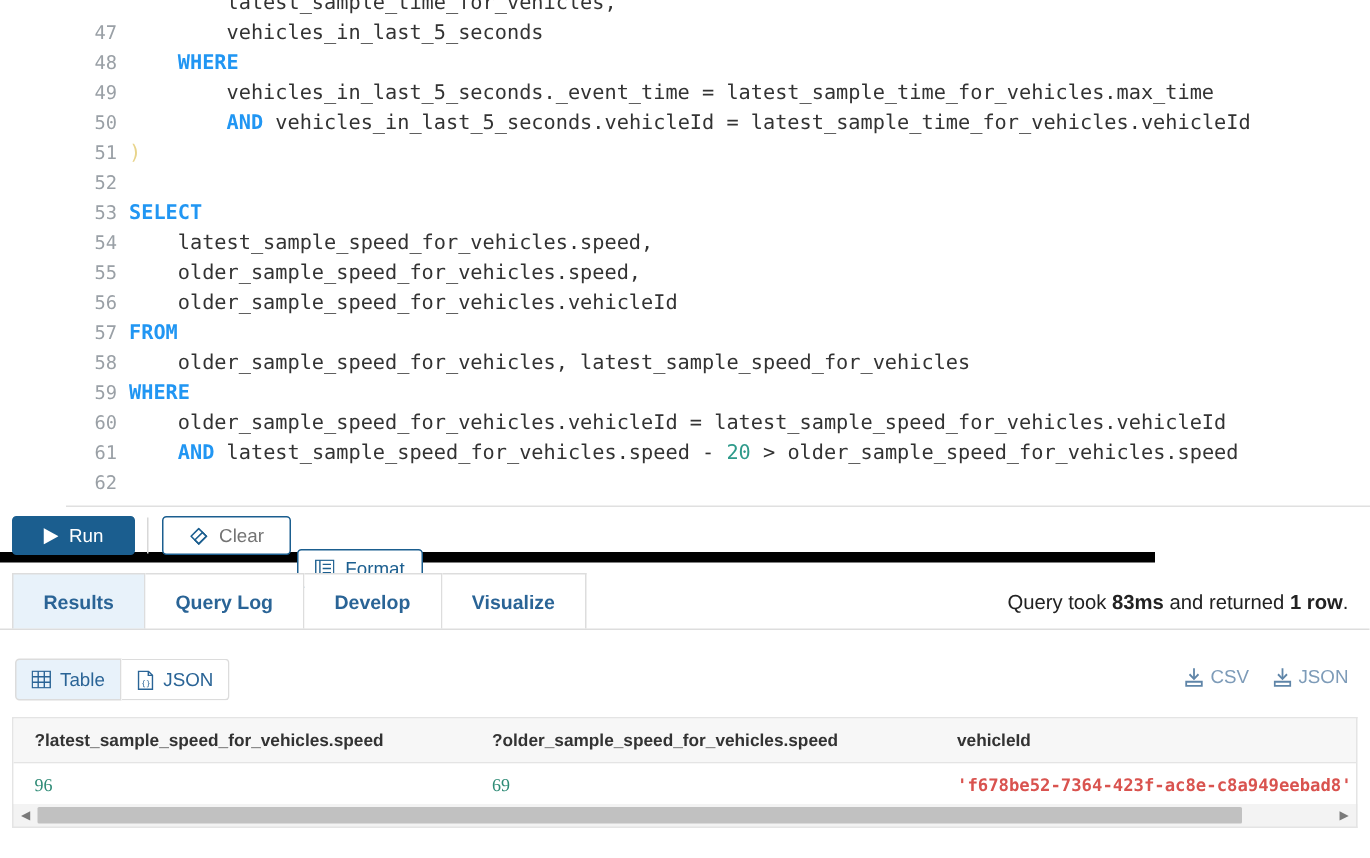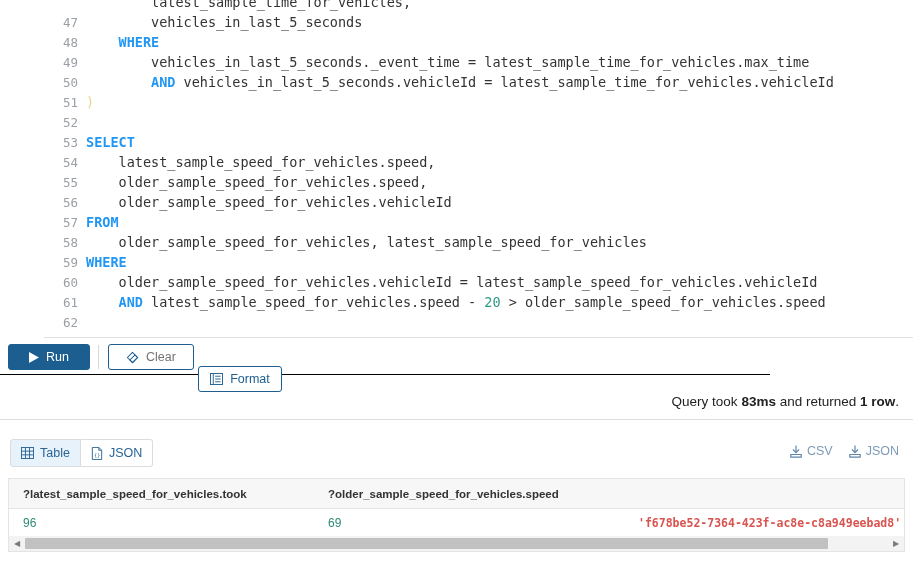--- a/index.html
+++ b/index.html
@@ -110,21 +110,21 @@
   }
 
   
   .toolbar {
     position: absolute;
     left: 0;
     top: 339px;
     width: 770px;
     height: 36px;
     background: #ffffff;
-    border-bottom: 1px solid #000000;
+    border-bottom: 7px solid #000000;
     box-sizing: border-box;
   }
   .btn {
     position: absolute;
     top: 5px;
     height: 26px;
     box-sizing: border-box;
     display: flex;
     align-items: center;
     justify-content: center;
@@ -305,21 +305,21 @@
   .rt-head .rt-cell {
     font-weight: bold;
     color: #333333;
     font-family: "Liberation Sans", sans-serif;
   }
   .c1 { width: 305px; }
   .c2 { width: 310px; }
   .c3 { width: 280px; font-weight: bold; }
   .val-num {
     color: #2e8b76;
-    font-family: Liberation Sans, sans-serif;
+    font-family: Liberation Serif, serif;
     font-size: 12px;
   }
   .val-str {
     color: #d9534f;
     font-family: "DejaVu Sans Mono", "Liberation Mono", monospace;
     font-size: 11.5px;
   }
 
   
   .h-scrollbar {
@@ -406,20 +406,34 @@
         <line x1="5.5" y1="3.5" x2="11.5" y2="3.5" stroke="#1b5e8f" stroke-width="1"></line>
         <line x1="5.5" y1="6.5" x2="11.5" y2="6.5" stroke="#1b5e8f" stroke-width="1"></line>
         <line x1="5.5" y1="9.5" x2="11.5" y2="9.5" stroke="#1b5e8f" stroke-width="1"></line>
       </svg>
     </span>
     <span>Format</span>
   </div>
 </div>
 
 <div class="tabs-row">
+  <div class="tabs" id="tabs-container">
+      <div class="tab active">
+        <span>Results</span>
+      </div>
+      <div class="tab">
+        <span>Query Log</span>
+      </div>
+      <div class="tab">
+        <span>Develop</span>
+      </div>
+      <div class="tab">
+        <span>Visualize</span>
+      </div>
+    </div>
   <div class="query-status">
     <span>Query took </span><b>83ms</b><span> and returned </span><b>1 row</b><span>.</span>
   </div>
 </div>
 <div class="tabs-underline"></div>
 
 <div class="view-row">
   <div class="viewgroup">
     <div class="vbtn active">
       <span class="ico">
@@ -464,22 +478,23 @@
           <path d="M0.8 9.5 L11.2 9.5 L11.2 12.2 L0.8 12.2 Z" fill="none" stroke="#5f85a8" stroke-width="1.2"></path>
         </svg>
       </span>
       <span>JSON</span>
     </div>
   </div>
 </div>
 
 <div class="results-table">
   <div class="rt-head">
-    <div class="rt-cell c1">?latest_sample_speed_for_vehicles.took</div>
+    <div class="rt-cell c1">?latest_sample_speed_for_vehicles.speed</div>
     <div class="rt-cell c2">?older_sample_speed_for_vehicles.speed</div>
+    <div class="rt-cell c3">vehicleId</div>
   </div>
   <div class="rt-row">
     <div class="rt-cell c1">
         <span class="val-num">96</span>
       </div>
     <div class="rt-cell c2">
         <span class="val-num">69</span>
       </div>
     <div class="rt-cell c3">
         <span class="val-str">'f678be52-7364-423f-ac8e-c8a949eebad8'</span>

